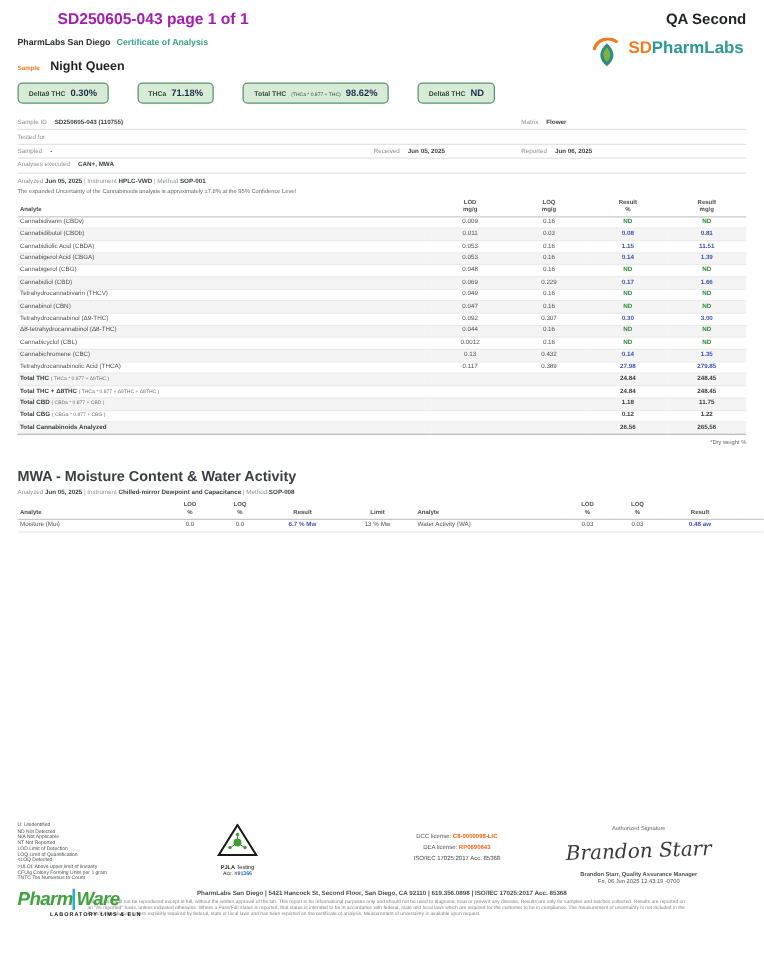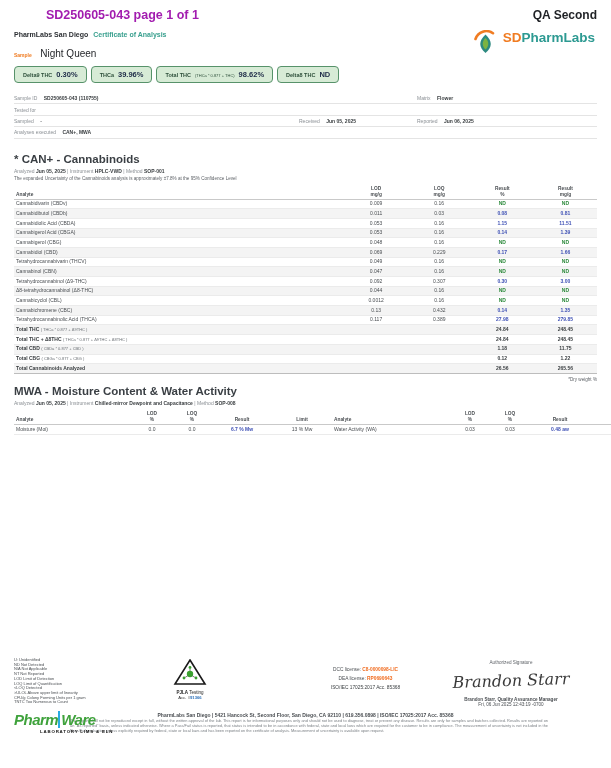--- a/index.html
+++ b/index.html
@@ -12,22 +12,22 @@
 
   
   .titlebar { display:flex; justify-content:space-between; align-items:flex-start; }
   .doc-title { font-size:12.5px; font-weight:bold; color:#a21caf;margin-left:32px; }
   .qa { font-size:12px; font-weight:bold; color:#1f2125; }
   .labline { margin-top:9px; font-size:7px; }
   .labline .lab { font-weight:bold; color:#2c2f33; }
   .labline .coa { color:#3aa08f; font-weight:bold; margin-left:3px; }
   .sampleline { margin-top:5px; }
   .sampleline .slabel { font-size:5px; color:#f07c22; font-weight:bold; margin-right:4px; }
-  .sampleline .sname { font-size:10px; font-weight:normal; color:#1f2125; }
-  .pills { margin-top:5px; display:flex; gap:4px; }
+  .sampleline .sname { font-size:10px; font-weight:bold; color:#1f2125; }
+  .pills { margin-top:5px; display:flex; gap:23px; }
   .pill {
     background:#d7ebd6; border:1px solid #57926a; border-radius:4px;
     padding:3px 8px; display:flex; align-items:baseline; gap:4px; white-space:nowrap;
   }
   .pill .plabel { font-size:5.5px; font-weight:bold; color:#2d4f3a; }
   .pill .pformula { font-size:4px; color:#2d4f3a; }
   .pill .pvalue { font-size:7.5px; font-weight:bold; color:#1d2b47; }
 
   .brand { position:absolute; top:30px; right:16px; display:flex; align-items:flex-start; gap:4px; }
   .brand-text { font-size:13.5px; font-weight:bold; }
@@ -128,21 +128,21 @@
     <span class="sname">Night Queen</span>
   </div>
 
   <div class="pills">
     <div class="pill">
       <span class="plabel">Delta9 THC</span>
       <span class="pvalue">0.30%</span>
     </div>
     <div class="pill">
       <span class="plabel">THCa</span>
-      <span class="pvalue">39.96%</span>
+      <span class="pvalue">71.18%</span>
     </div>
     <div class="pill">
       <span class="plabel">Total THC</span>
       <span class="pformula">(THCa * 0.877 + THC)</span>
       <span class="pvalue">98.62%</span>
     </div>
     <div class="pill">
       <span class="plabel">Delta8 THC</span>
       <span class="pvalue">ND</span>
     </div>
@@ -172,21 +172,20 @@
         <span class="ilabel">Reported</span>
         <span class="ivalue">Jun 06, 2025</span>
       </span>
     </div>
     <div class="info-row">
       <span class="ilabel">Analyses executed</span>
       <span class="ivalue">CAN+, MWA</span>
     </div>
   </div>
 
-  <div class="section-title">* CAN+ - Cannabinoids</div>
   <div class="meta">
     <span>Analyzed</span>
     <b>Jun 05, 2025</b>
     <span>|</span>
     <span>Instrument</span>
     <b>HPLC-VWD</b>
     <span>|</span>
     <span>Method</span>
     <b>SOP-001</b>
   </div>
@@ -351,21 +350,21 @@
     <td class="analyte"><span class="tlab">Total Cannabinoids Analyzed</span> <span class="tformula"></span></td>
     <td></td>
     <td></td>
     <td class="tval">26.56</td>
     <td class="tval">265.56</td>
   </tr>
 </tbody>
   </table>
   <div class="dryweight">*Dry weight %</div>
 
-  <div class="section-title" style="margin-top:3px;">MWA - Moisture Content &amp; Water Activity</div>
+  <div class="section-title" style="margin-top:20px;">MWA - Moisture Content &amp; Water Activity</div>
   <div class="meta">
     <span>Analyzed</span>
     <b>Jun 05, 2025</b>
     <span>|</span>
     <span>Instrument</span>
     <b>Chilled-mirror Dewpoint and Capacitance</b>
     <span>|</span>
     <span>Method</span>
     <b>SOP-008</b>
   </div>

